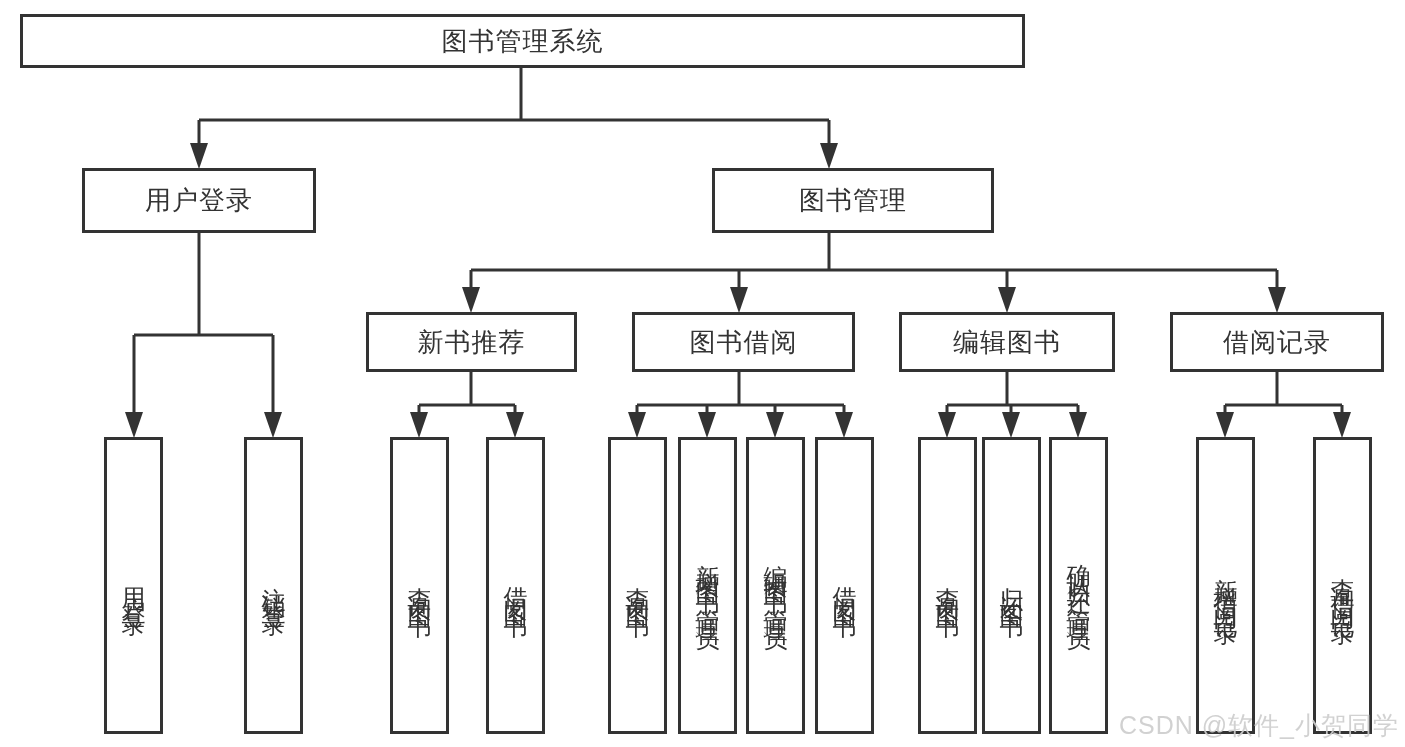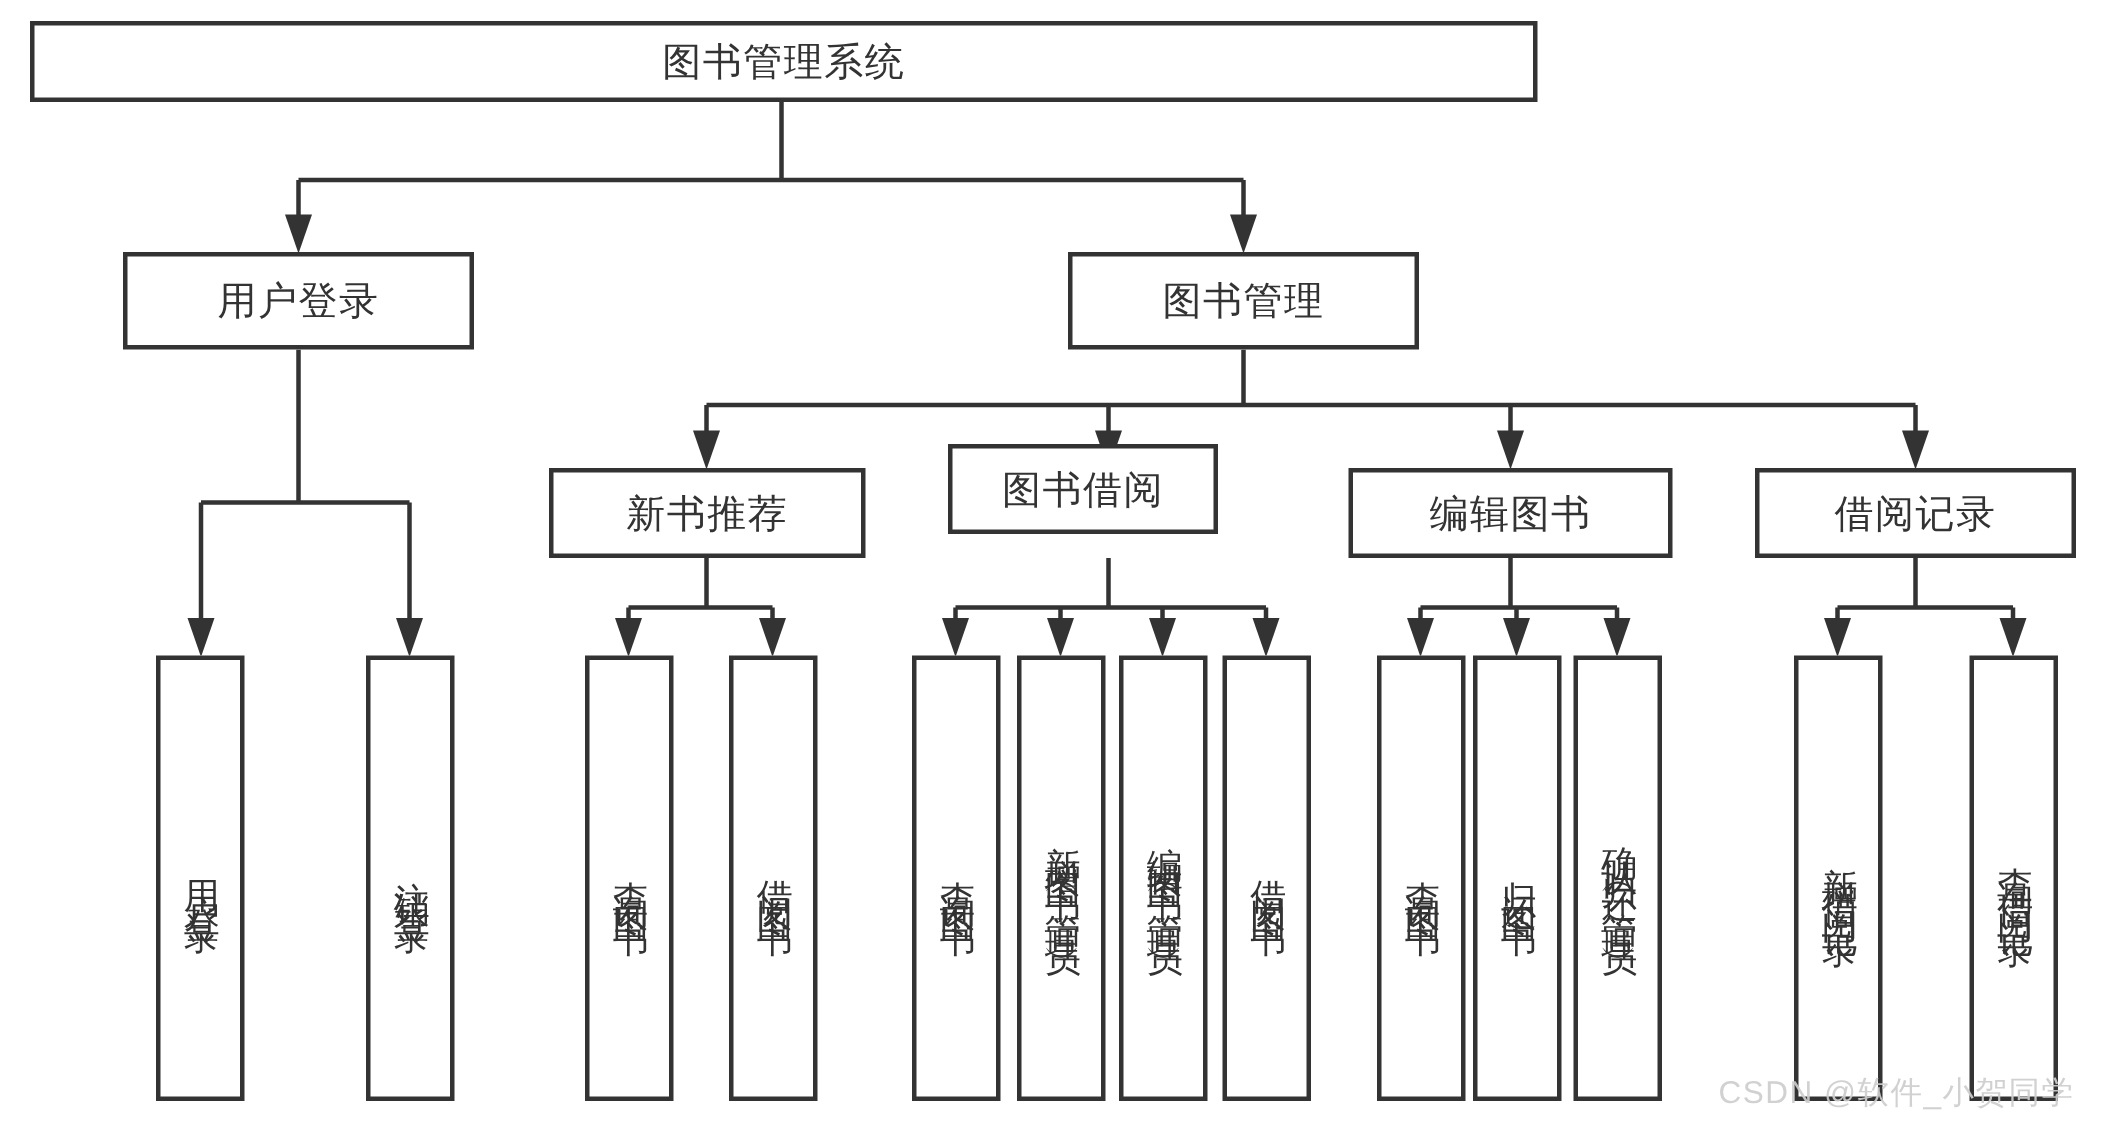--- a/index.html
+++ b/index.html
@@ -18,22 +18,22 @@
   .leaf {
     position:absolute; box-sizing:border-box; background:#ffffff;
     border:3px solid #333333; top:437px; width:59px; height:297px;
     display:flex; align-items:center; justify-content:center;
   }
   .leaf .vtext {
     writing-mode:vertical-rl; text-orientation:mixed;
     font-size:24px; letter-spacing:9px; line-height:1; white-space:nowrap;
   }
   .watermark {
-    position:absolute; right:22px; bottom:5px; z-index:10;
-    font-size:21px; color:rgba(205,205,205,0.92); letter-spacing:1px; white-space:nowrap;
+    position:absolute; right:6px; bottom:5px; z-index:10;
+    font-size:25px; color:rgba(205,205,205,0.92); letter-spacing:1px; white-space:nowrap;
   }
 </style>
 </head>
 <body>
 
 <div class="canvas">
 
   <svg class="connectors" viewBox="0 0 1405 747" width="1405" height="747">
     <path class="cline" d="
       M521 68 V120
@@ -74,28 +74,28 @@
     </g>
   </svg>
 
   <div class="node" style="left:20px;top:14px;width:1005px;height:54px">
     <span>图书管理系统</span>
   </div>
 
   <div class="node" style="left:82px;top:168px;width:234px;height:65px">
     <span>用户登录</span>
   </div>
-  <div class="node" style="left:712px;top:168px;width:234px;height:65px">
+  <div class="node" style="left:712px;top:168px;width:282px;height:65px">
     <span>图书管理</span>
   </div>
 
   <div class="node" style="left:366px;top:312px;width:211px;height:60px">
     <span>新书推荐</span>
   </div>
-  <div class="node" style="left:632px;top:296px;width:180px;height:60px">
+  <div class="node" style="left:632px;top:312px;width:223px;height:60px">
     <span>图书借阅</span>
   </div>
   <div class="node" style="left:899px;top:312px;width:216px;height:60px">
     <span>编辑图书</span>
   </div>
   <div class="node" style="left:1170px;top:312px;width:214px;height:60px">
     <span>借阅记录</span>
   </div>
 
   <div class="leaf" style="left:104px">

